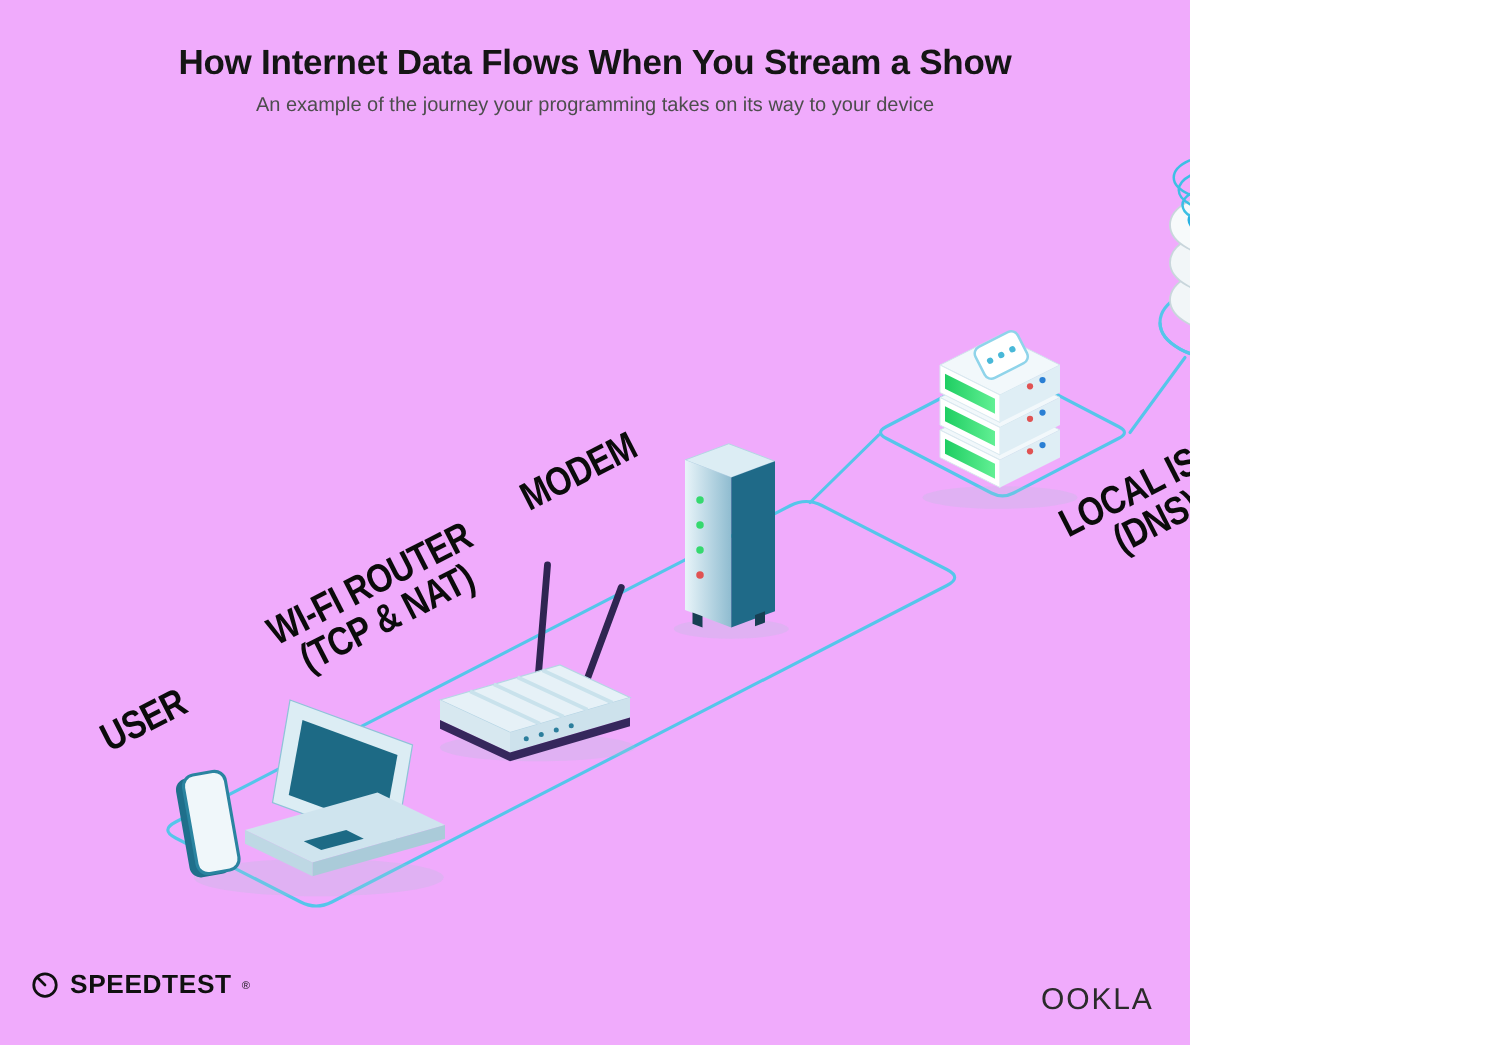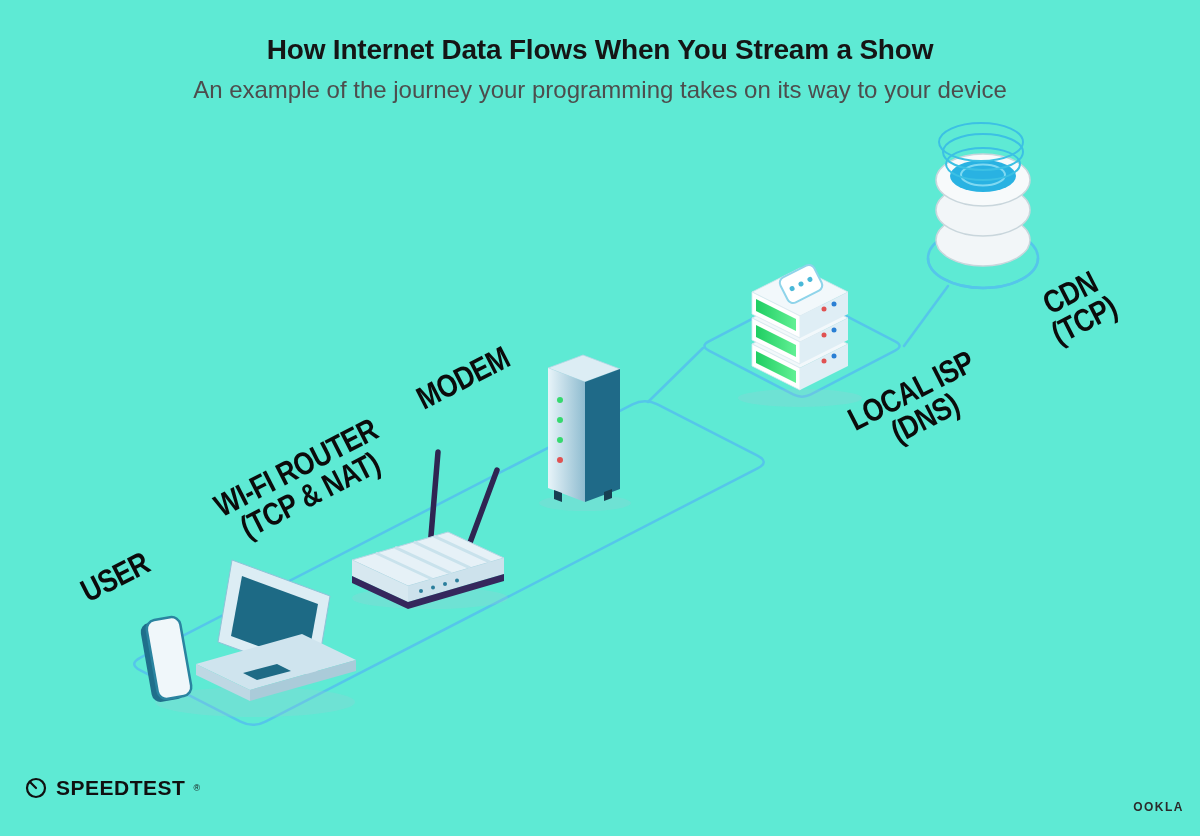--- a/index.html
+++ b/index.html
@@ -1,47 +1,47 @@
 <!DOCTYPE html>
 <html><head>
 <meta charset="utf-8">
 <style>
   html,body{margin:0;padding:0;background:#ffffff;}
   .canvas{
-    position:relative;width:1200px;height:836px;background:#5eead4;overflow:hidden;
+    position:relative;width:952px;height:836px;background:#f0abfc;overflow:hidden;
     font-family:"Liberation Sans", sans-serif;
   }
   
   .header{position:absolute;top:34px;left:0;width:100%;text-align:center;}
   .title{
     margin:0 0 10px 0;font-size:28px;font-weight:700;color:#151515;letter-spacing:-0.2px;
   }
   .subtitle{
-    margin:0;font-size:24px;font-weight:400;color:#4d4d4d;letter-spacing:0;
+    margin:0;font-size:16px;font-weight:400;color:#4d4d4d;letter-spacing:0;
   }
   
   .scene{position:absolute;top:0;left:0;width:1200px;height:836px;}
   .scene svg{position:absolute;top:0;left:0;}
   
   .node-label{
     position:absolute;text-align:center;color:#0b0b0b;font-weight:800;
     font-size:30px;line-height:0.98;letter-spacing:-0.5px;
     transform:rotate(-27deg) scale(0.88,1.06);transform-origin:center center;
     white-space:nowrap;
   }
   
   .footer-left{
     position:absolute;left:24px;bottom:36px;display:flex;align-items:center;gap:8px;
   }
   .footer-left .brand{
     font-size:21px;font-weight:700;color:#101010;letter-spacing:0.5px;
   }
   .footer-left sup{font-size:9px;color:#101010;vertical-align:super;}
   .footer-right{
-    position:absolute;right:16px;bottom:22px;font-size:12px;font-weight:700;
+    position:absolute;right:29px;bottom:22px;font-size:24px;font-weight:400;
     color:#2b2b2b;letter-spacing:1.5px;
   }
 </style>
 </head>
 <body>
 
 <div class="canvas">
 
   <div class="header">
     <h1 class="title">How Internet Data Flows When You Stream a Show</h1>

